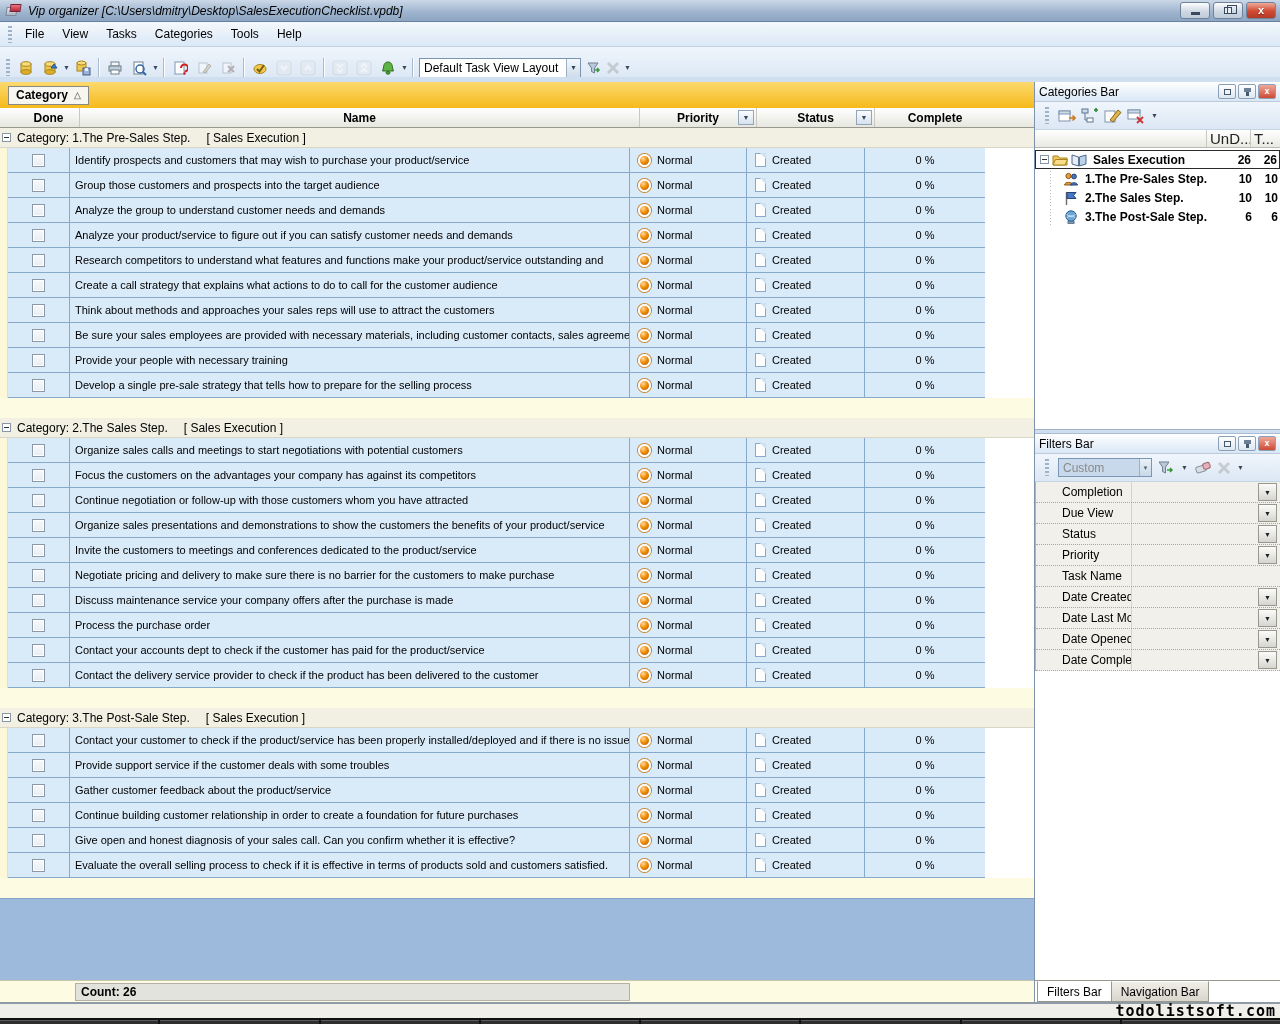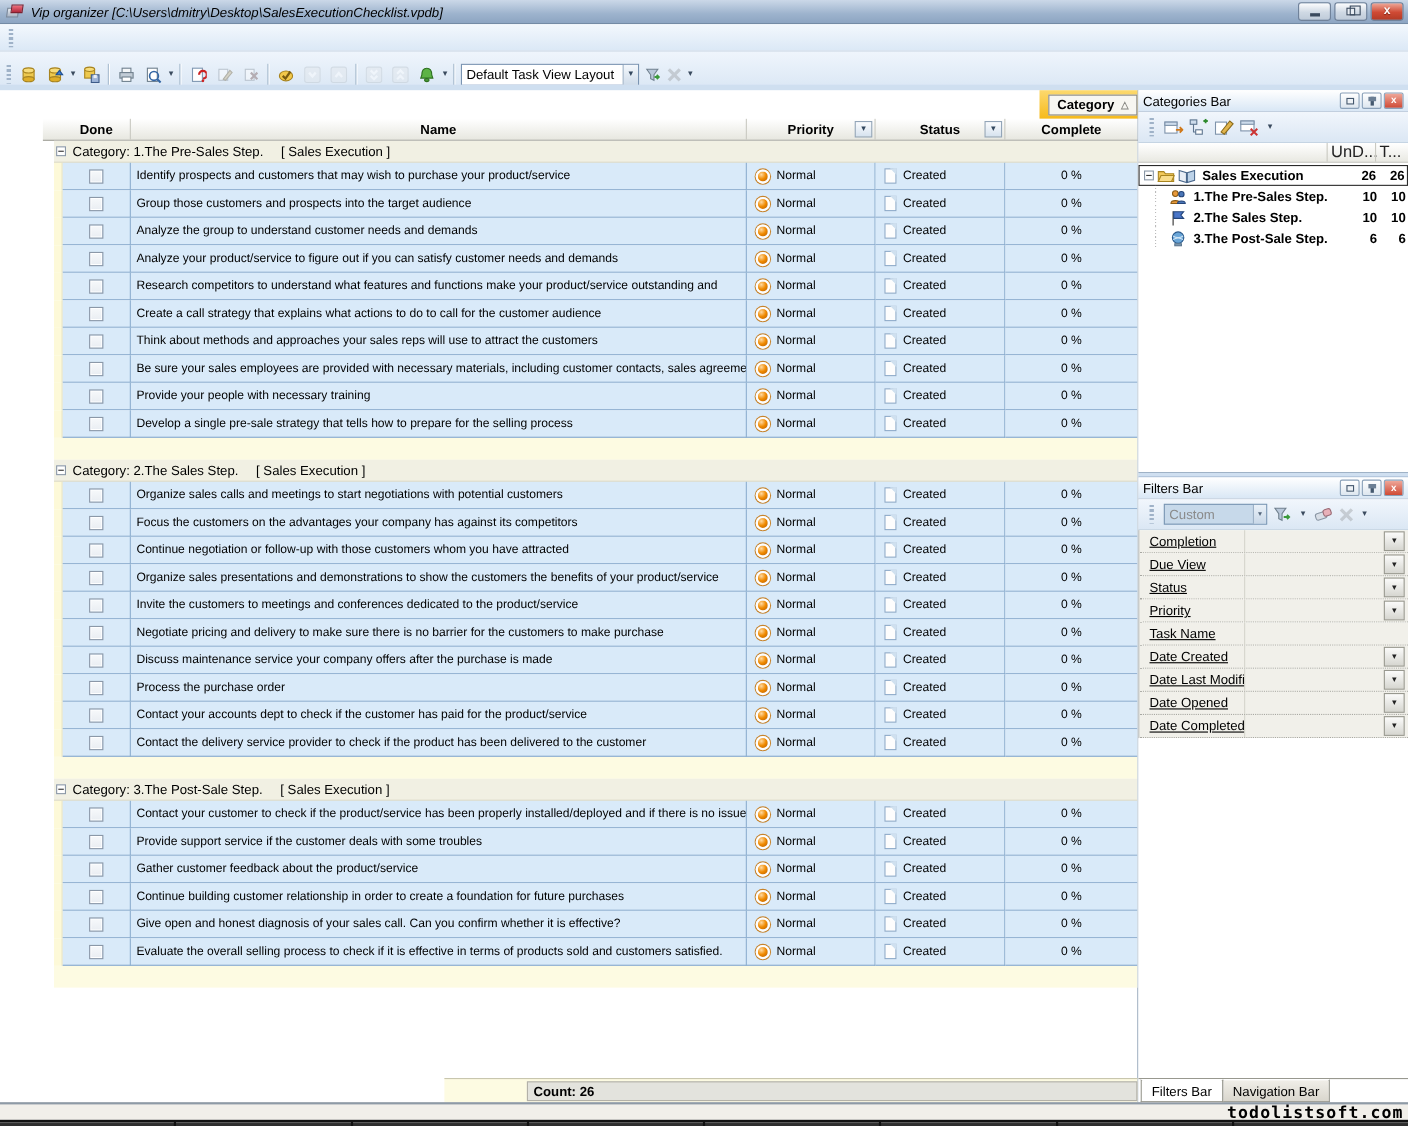--- a/index.html
+++ b/index.html
@@ -35,21 +35,21 @@
   .tbtn.narrow { width:20px; }
   .tsep { width:0; height:20px; border-left:1px solid #a9bccf; border-right:1px solid #fff; margin:0 3px; }
   .caret { font-size:7px; color:#3a4a5e; width:9px; text-align:center; }
   .combo { width:162px; height:20px; background:#fff; border:1px solid #7a94b2; display:flex; align-items:center; margin:0 2px; }
   .combo .cval { flex:1; padding-left:4px; font-size:12px; white-space:nowrap; overflow:hidden; }
   .combo .cbtn { width:14px; height:100%; border-left:1px solid #9db1c6; background:linear-gradient(#f4f8fc,#cfdcea);
                  display:flex; align-items:center; justify-content:center; font-size:7px; color:#33475e; }
 
   
   .mainwrap { position:absolute; top:77px; left:0; right:0; bottom:22px; background:#cfdff0; padding-top:5px; display:flex; }
-  .leftcol { width:1035px; display:flex; flex-direction:column; background:#fff; border-right:1px solid #7e93ab;align-items:flex-end; }
+  .leftcol { width:1035px; display:flex; flex-direction:column; background:#fff; border-right:1px solid #7e93ab; }
   .rightcol { flex:1; display:flex; flex-direction:column; background:#fff; }
 
   
   .groupband { height:26px; background:linear-gradient(#fcd96e,#f6ba1b); display:flex; align-items:center; padding-left:8px; }
   .catbtn { height:19px; background:#f7f6f1; border:1px solid #8a8a85; display:flex; align-items:center; gap:6px;
             padding:0 7px; font-weight:bold; font-size:12px; }
   .sort-tri { font-size:9px; color:#8a8a85; }
   .colheader { height:20px; display:flex; background:linear-gradient(#ffffff,#e7e7e0); border-bottom:1px solid #98988f;
                font-weight:bold; font-size:12px;padding-left:10px; }
   .hcell { display:flex; align-items:center; justify-content:center; border-right:1px solid #c9c9c1; position:relative; }
@@ -120,21 +120,21 @@
                  background:repeating-linear-gradient(to bottom, transparent 0 2px, #bbb 2px 3px) 11px 0/1px 100% no-repeat; }
   .ticon { width:16px; height:16px; flex:none; margin-right:2px; }
   .splitter { height:4px; background:#cfdff0; border-bottom:1px solid #a8bdd4; }
   .filters-panel { flex:1; display:flex; flex-direction:column; }
   .fcombo { width:94px; height:19px; border:1px solid #7a96b4; background:#c7d9ea; display:flex; align-items:center; }
   .fcombo .cval { flex:1; padding-left:4px; color:#8a8a8a; font-size:12px; }
   .fcombo .cbtn { width:12px; height:100%; border-left:1px solid #9db1c6; background:linear-gradient(#eaf1f8,#c9d8e8);
                   display:flex; align-items:center; justify-content:center; font-size:6px; color:#55677c; }
   .filtergrid { border-left:1px solid #b5b5ad; }
   .filterrow { height:21px; display:flex; align-items:center; border-bottom:1px dotted #a8a8a2; background:#f1f0ea; font-size:12px; }
-  .flabel { width:96px; padding-left:9px; white-space:nowrap; overflow:hidden; flex:none; border-right:1px solid #d5d4cc; height:100%; display:flex; align-items:center;text-decoration:underline; }
+  .flabel { width:96px; padding-left:26px; white-space:nowrap; overflow:hidden; flex:none; border-right:1px solid #d5d4cc; height:100%; display:flex; align-items:center; }
   .fvalue { flex:1; height:100%; }
   .fdrop { width:19px; height:18px; margin-right:3px; border:1px solid #98988f; background:linear-gradient(#fbfbfa,#d6d6d0);
            display:flex; align-items:center; justify-content:center; font-size:7px; color:#222; flex:none; }
   .filters-rest { flex:1; background:#fff; }
   .bottomtabs { height:22px; display:flex; background:#fff; border-top:1px solid #98988f; padding-left:2px; }
   .btab { height:21px; display:flex; align-items:center; padding:0 9px; font-size:12px;
           border:1px solid #98988f; border-top:1px solid #fff; margin-right:-1px; }
   .btab.active { background:#fff; z-index:2; }
   .btab.inactive { background:linear-gradient(#f0eee8,#d9d6cd); }
 
@@ -165,20 +165,28 @@
         <div class="glyph-restore"></div>
       </div>
     <div class="winbtn close">
         <div class="glyph-close">x</div>
       </div>
   </div>
 </div>
 
 <div class="menubar">
   <div class="grip"></div>
+  <div id="menu-items" style="display:flex;">
+      <div class="menuitem">File</div>
+      <div class="menuitem">View</div>
+      <div class="menuitem">Tasks</div>
+      <div class="menuitem">Categories</div>
+      <div class="menuitem">Tools</div>
+      <div class="menuitem">Help</div>
+    </div>
 </div>
 
 <div class="toolbar">
   <div class="grip"></div>
   <div class="tbtn">
     <svg width="16" height="16">
         <rect x="3" y="4" width="10" height="8" fill="#eec94e" stroke="#a8841f"></rect>
         <ellipse cx="8" cy="4" rx="5" ry="2.3" fill="#f7dc7a" stroke="#a8841f"></ellipse>
         <ellipse cx="8" cy="12" rx="5" ry="2.3" fill="#dfae28" stroke="#a8841f"></ellipse>
       </svg>

